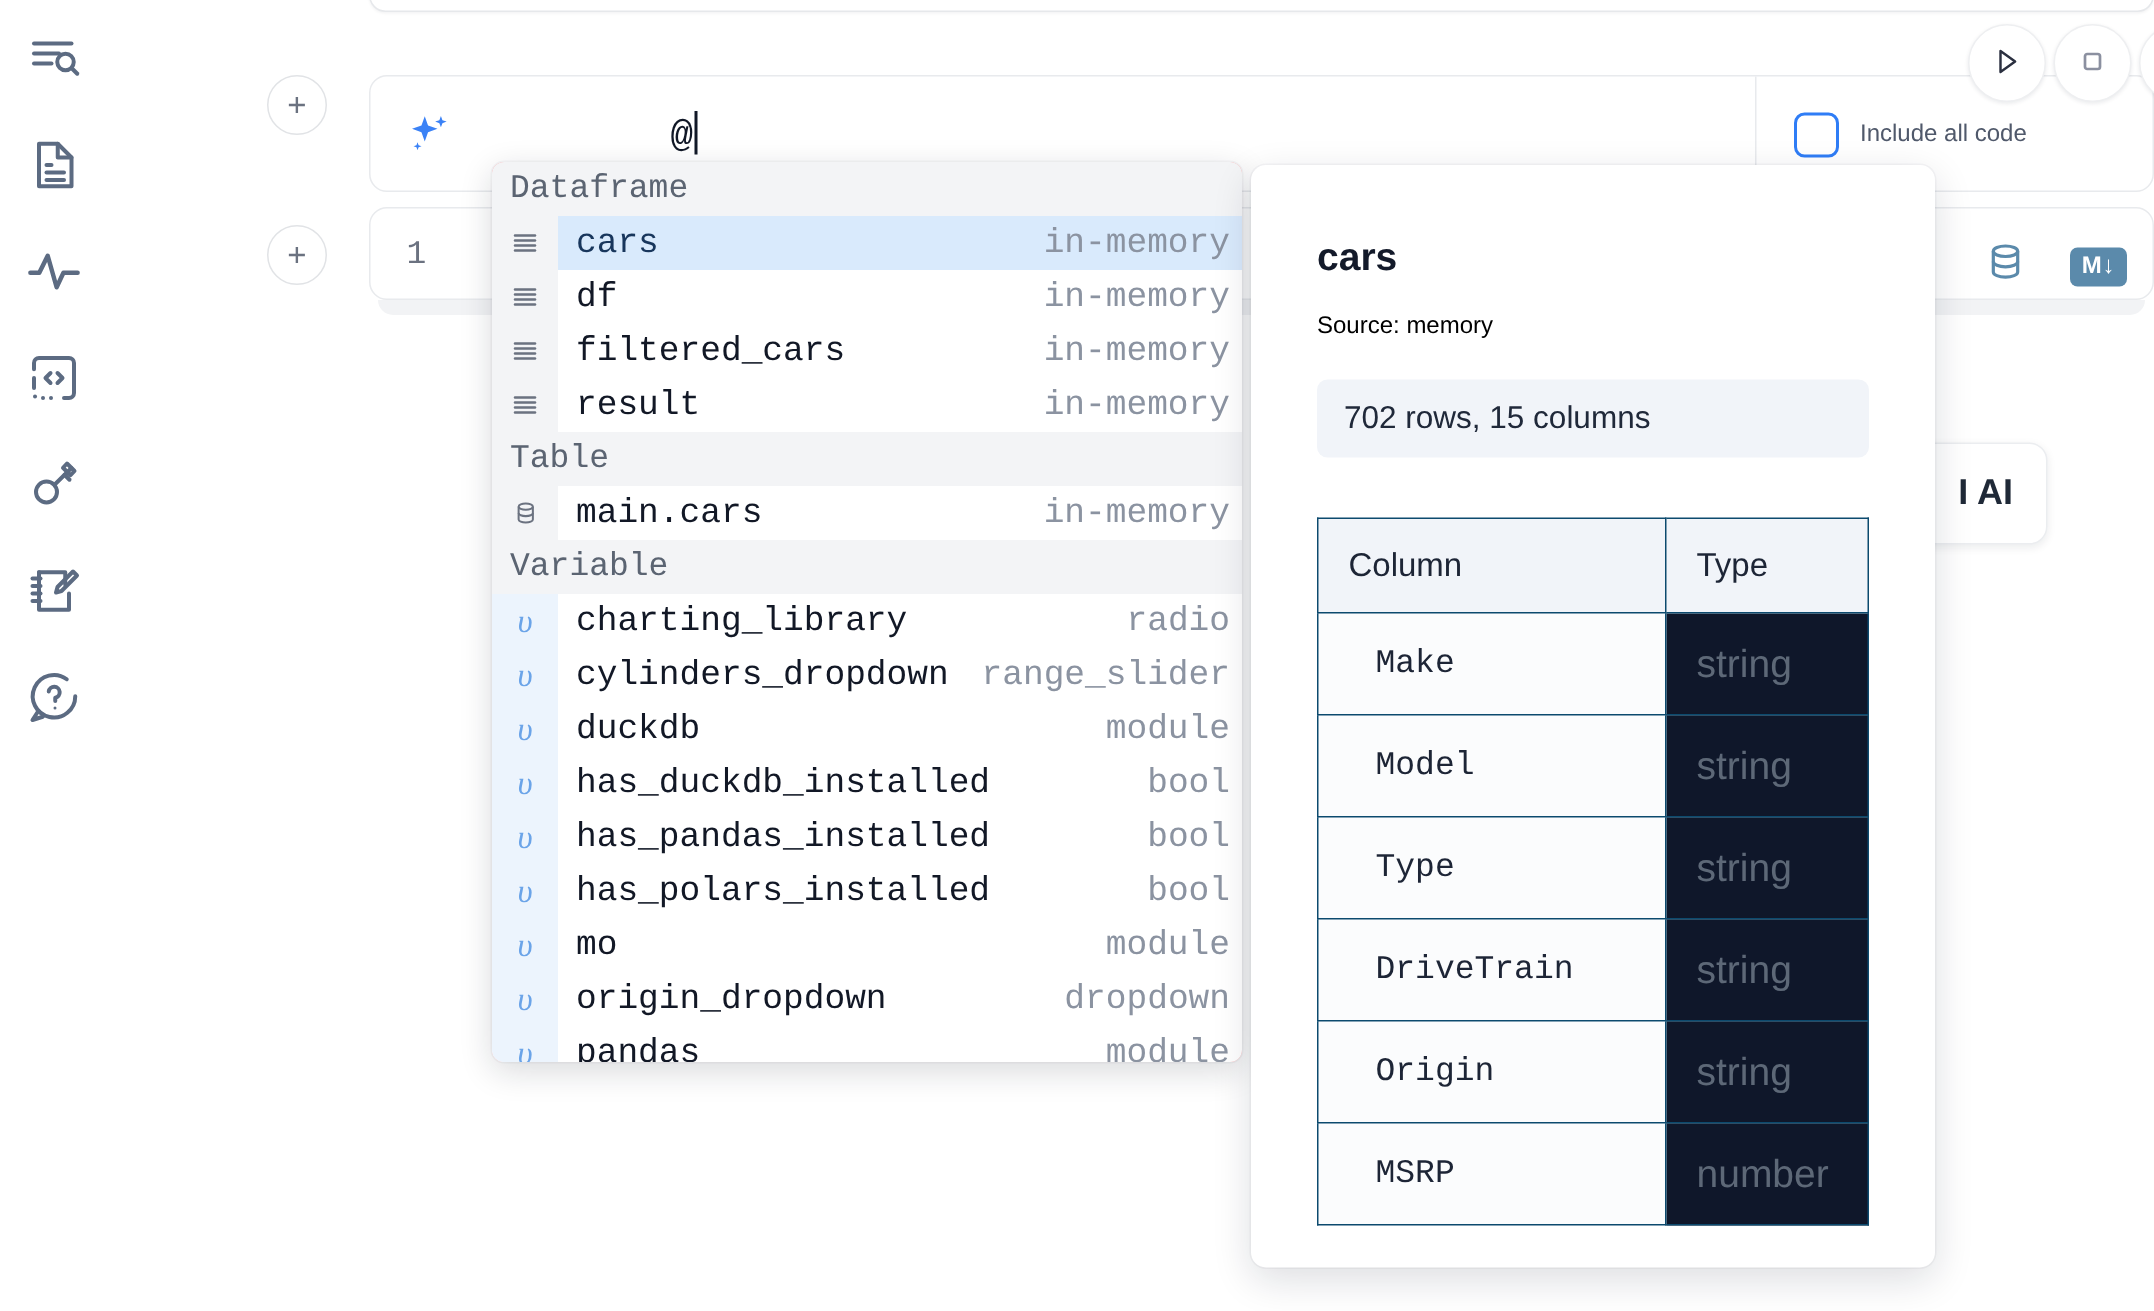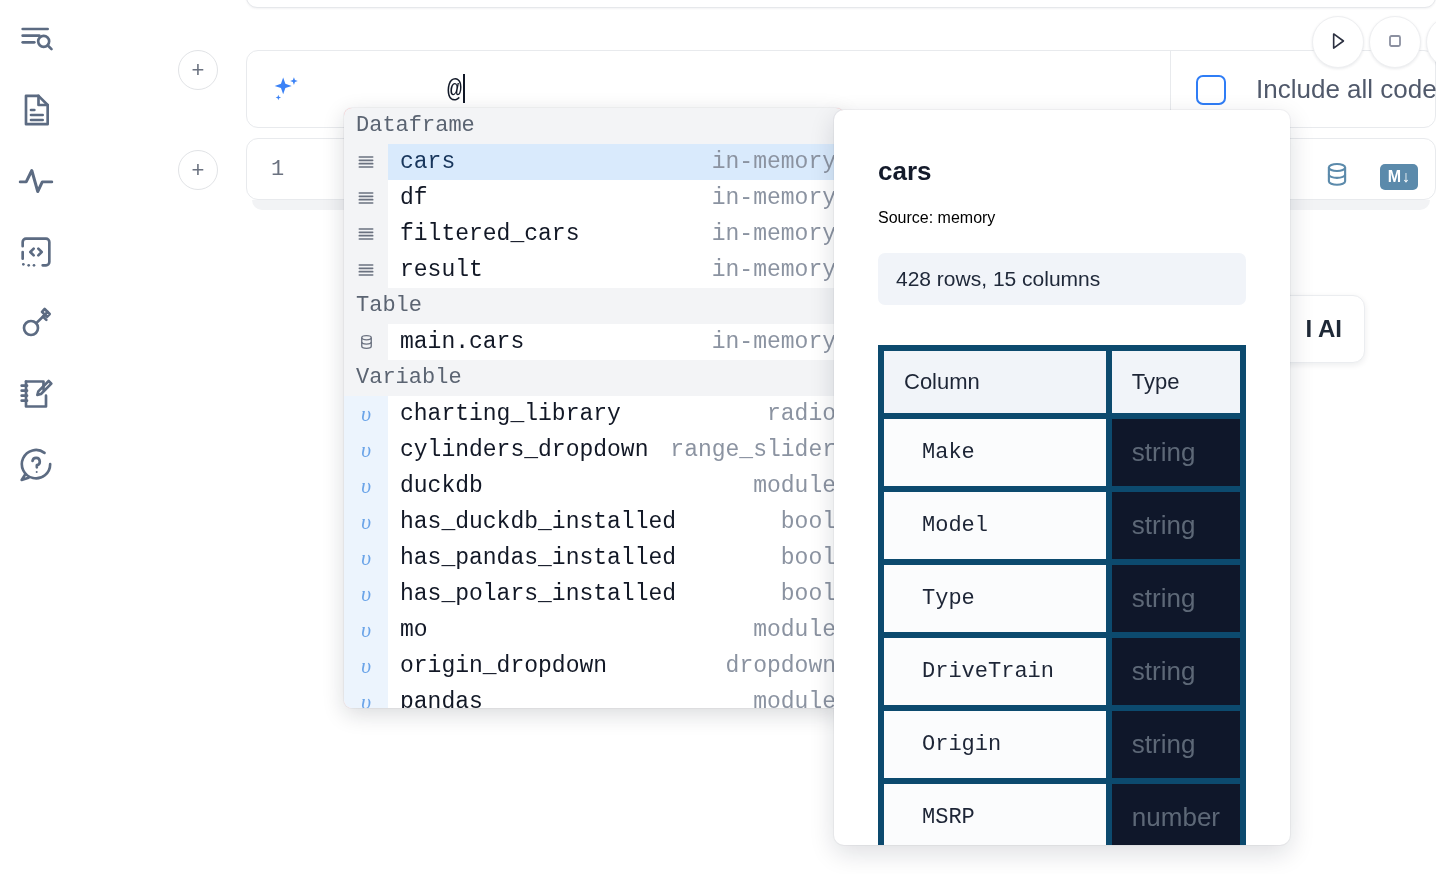--- a/index.html
+++ b/index.html
@@ -63,21 +63,21 @@
     vertical-align: -6px; margin-left: 1px;
   }
   .ai-right {
     position: absolute; left: 925px; top: 0; width: 265px; height: 77px;
     display: flex; align-items: center; padding-left: 24px;
   }
   .chk {
     width: 30px; height: 30px; border: 2px solid #2f7df6; border-radius: 7px;
     background: #fff; flex: 0 0 30px; cursor: pointer;
   }
-  .chk-label { margin-left: 30px; font-size: 26px; color: #50596b; }
+  .chk-label { margin-left: 14px; font-size: 16px; color: #50596b; }
 
   
   .round-btn {
     position: absolute; width: 52px; height: 52px; border-radius: 50%;
     background: #ffffff; border: 1px solid #eeeff1;
     box-shadow: 0 1px 3px rgba(16,24,40,.09);
     display: flex; align-items: center; justify-content: center; cursor: pointer;
   }
   .round-btn.run  { left: 1312px; top: 16px; }
   .round-btn.stop { left: 1369px; top: 16px; }
@@ -111,21 +111,21 @@
   .ai-float-card {
     position: absolute; left: 1150px; top: 295px; width: 215px; height: 68px;
     background: #ffffff; border: 1px solid #ebedf0; border-radius: 12px;
     box-shadow: 0 2px 6px rgba(16,24,40,.08);
     display: flex; align-items: center; justify-content: flex-end;
     padding-right: 22px; font-size: 24px; font-weight: 700; color: #1f2937;
   }
 
   
   .ac-panel {
-    position: absolute; left: 344px; top: 108px; width: 500px; height: 600px;
+    position: absolute; left: 328px; top: 108px; width: 500px; height: 600px;
     background: #fca5a5; border-radius: 8px;
     box-shadow: 0 6px 22px rgba(16,24,40,.16), 0 0 0 1px rgba(16,24,40,.04);
     overflow: hidden;
     font-family: "Liberation Mono", monospace;
   }
   .ac-scroll { height: 100%; overflow: hidden; }
   .ac-group {
     height: 36px; line-height: 36px; padding-left: 12px;
     background: #f3f4f6; color: #5b6472; font-size: 22px;
   }
@@ -162,21 +162,21 @@
   }
   .dc-inner { padding: 46px 44px 0 44px; }
   .dc-title { font-size: 26px; font-weight: 700; color: #131a2a; margin: 0; }
   .dc-source { font-size: 16px; color: #000000; margin: 22px 0 0 0; }
   .dc-shape {
     margin-top: 26px; background: #f1f4f9; border-radius: 7px;
     padding: 14px 18px; font-size: 21px; color: #20293a;
   }
   .dc-table { margin-top: 40px; width: 100%; border-collapse: collapse; }
   .dc-table th, .dc-table td {
-    border: 6px solid #0c4a6e; padding: 18px 20px; text-align: left;
+    border: 1px solid #0c4a6e; padding: 18px 20px; text-align: left;
     font-weight: 400;
   }
   .dc-table th {
     background: #f1f4f9; font-size: 22px; color: #1d2536;
     font-family: "Liberation Sans", sans-serif;
   }
   .dc-table td.col-name {
     font-family: "Liberation Mono", monospace; font-size: 22px; color: #1d2536;
     background: #fbfcfd; width: 232px; padding-left: 38px;
   }
@@ -484,21 +484,21 @@
             <span class="ac-type">module</span>
           </div>
         </div>
       </div>
   </div>
 
   <aside class="detail-card">
     <div class="dc-inner">
       <h2 class="dc-title">cars</h2>
       <p class="dc-source">Source: memory</p>
-      <div class="dc-shape">428 rows, 15 columns</div>
+      <div class="dc-shape">702 rows, 15 columns</div>
       <table class="dc-table">
         <thead>
             <tr id="dc-head">
               <th>Column</th>
               <th>Type</th>
             </tr>
           </thead>
         <tbody id="dc-body">
             <tr>
               <td class="col-name">Make</td>

